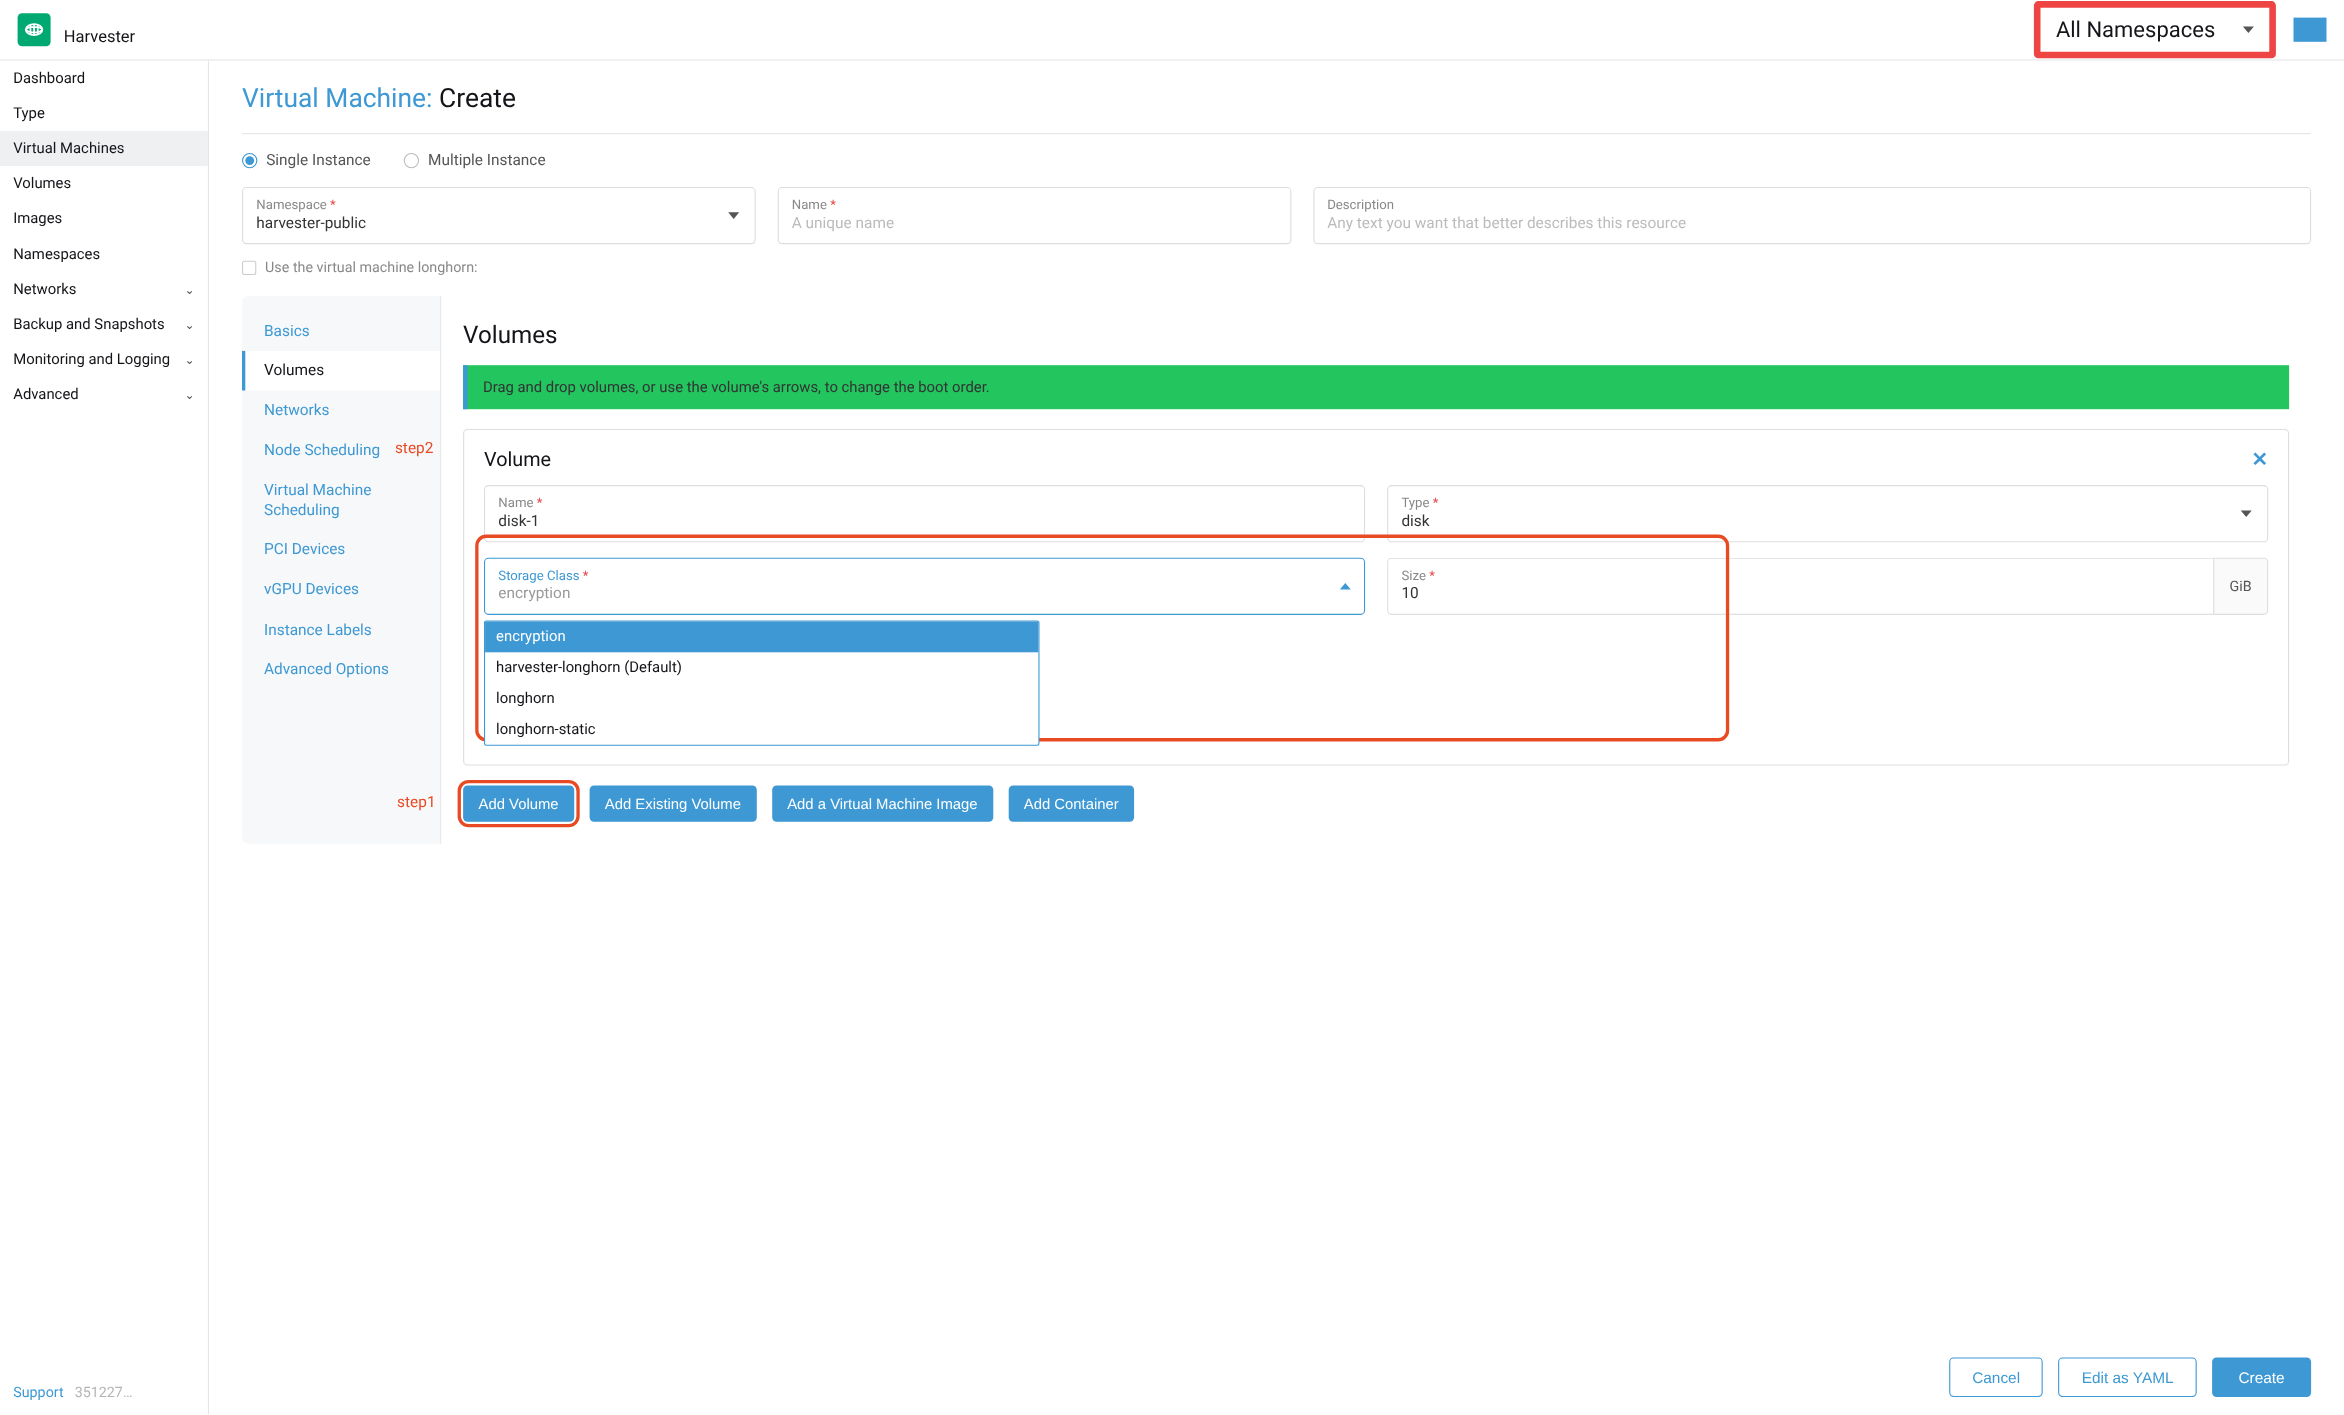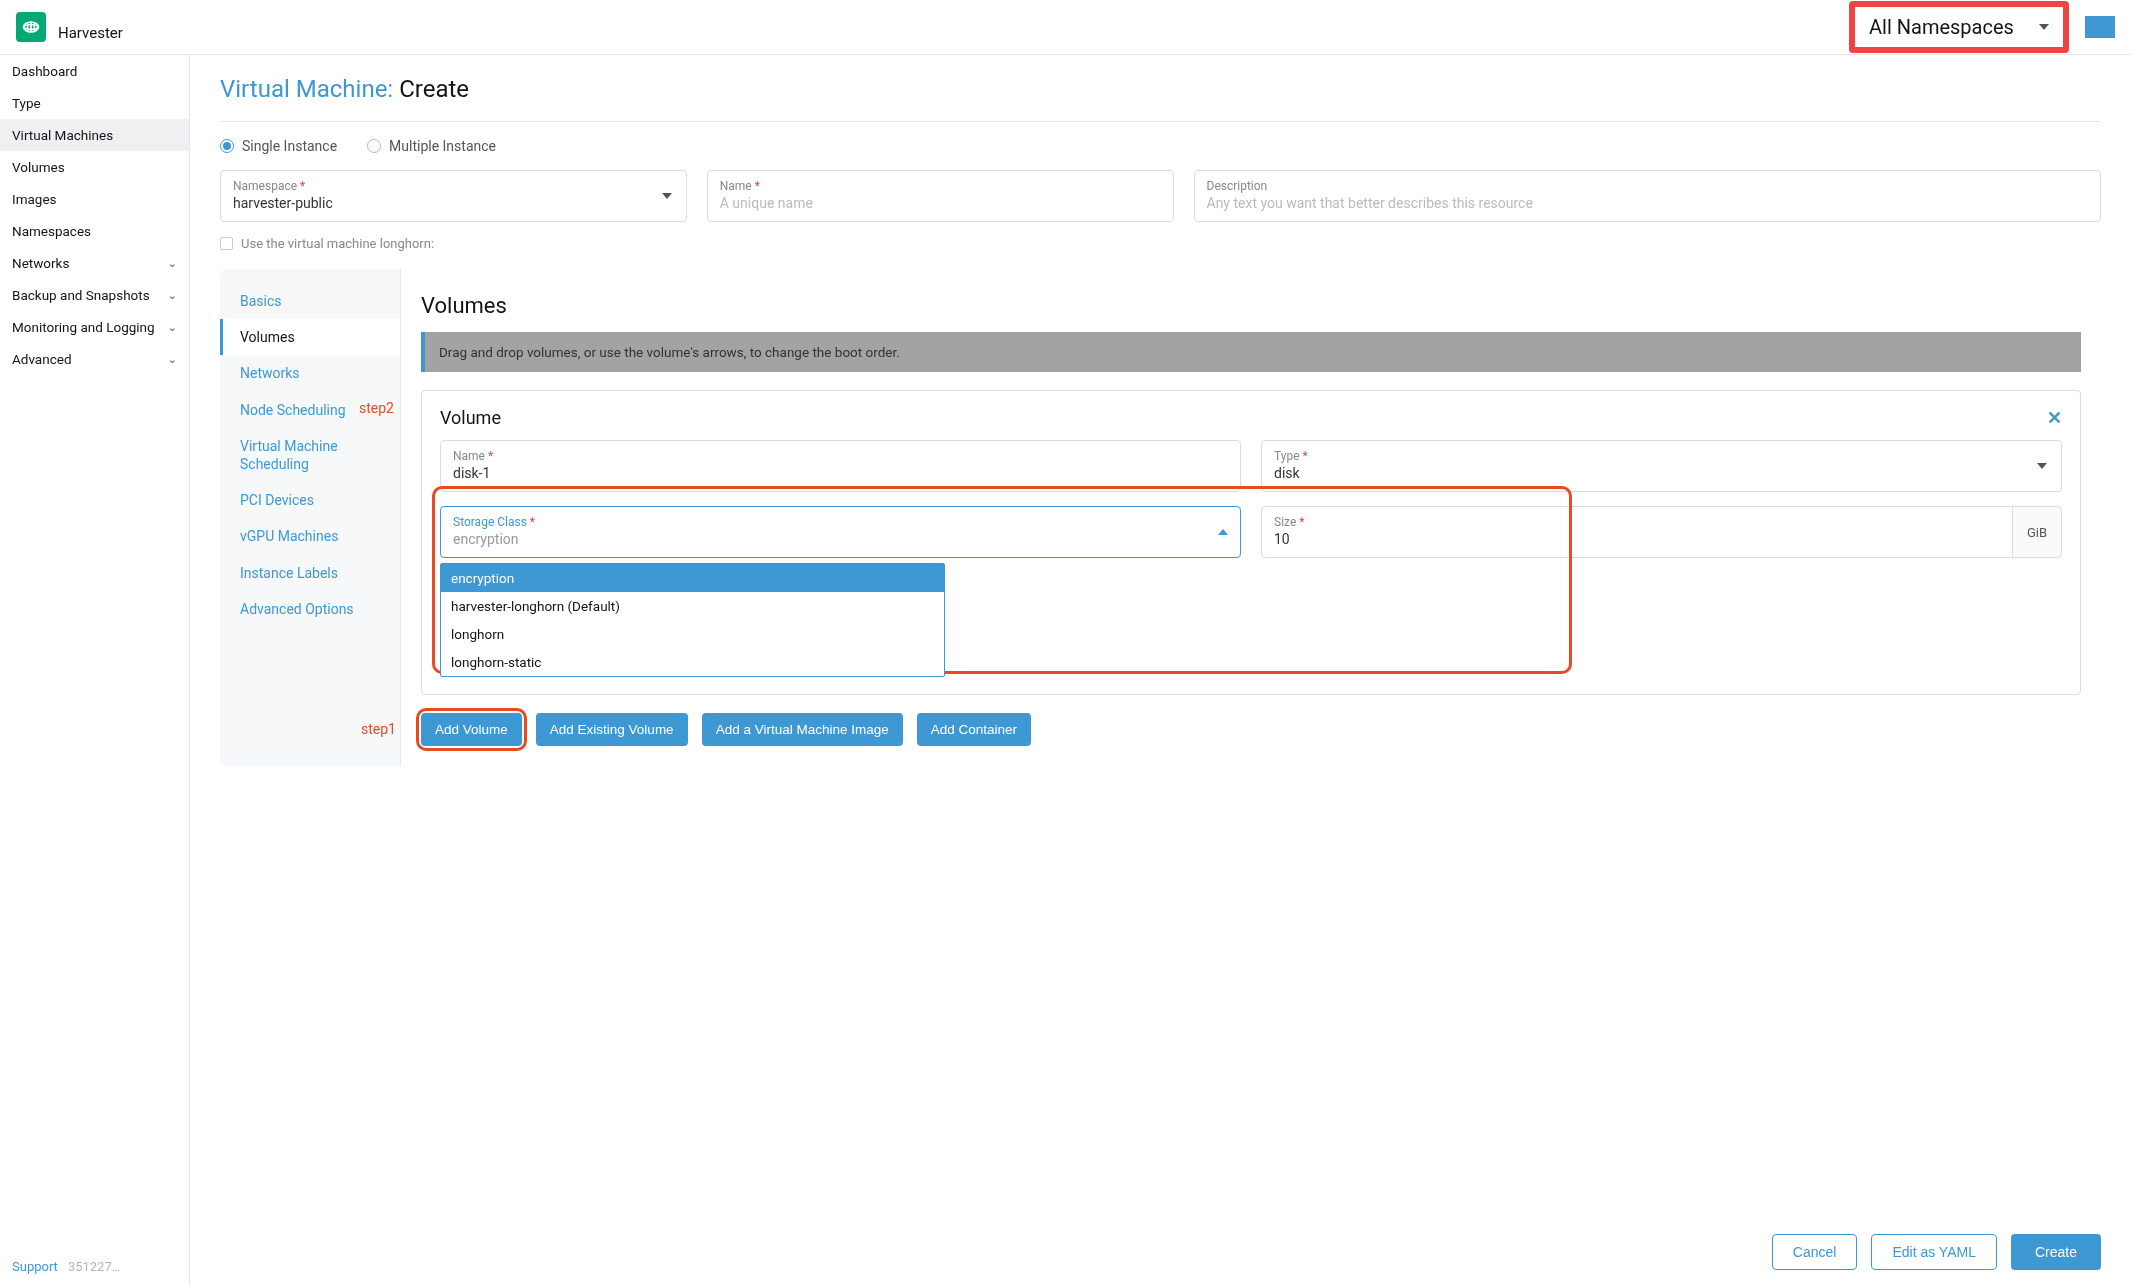--- a/index.html
+++ b/index.html
@@ -48,21 +48,21 @@
 .chk-row { display: flex; align-items: center; gap: 8px; font-size: 13px; color: #888; margin-bottom: 18px; }
 .chk { width: 13px; height: 13px; border: 1px solid #ccc; border-radius: 2px; }
 
 .panel { background: #f7f8fa; border-radius: 6px; display: flex; overflow: visible; }
 .tabs { width: 180px; padding: 14px 0; }
 .tab { padding: 9px 20px; font-size: 14px; color: #3d98d3; cursor: pointer; line-height: 1.3; }
 .tab.active { color: #141419; border-left: 3px solid #3d98d3; background: #fff; margin-right: -1px; padding-left: 17px; }
 .tab-body { flex: 1; background: #fff; border-left: 1px solid #e8e8e8; padding: 24px 20px 20px; position: relative; overflow: visible; }
 
 .section-title { font-size: 22px; font-weight: 400; margin-bottom: 14px; }
-.info-banner { background: #a3a3a3; border-left: 4px solid #3d98d3; padding: 12px 14px; font-size: 13.5px; color: #333; margin-bottom: 18px; }
+.info-banner { background: #22c55e; border-left: 4px solid #3d98d3; padding: 12px 14px; font-size: 13.5px; color: #333; margin-bottom: 18px; }
 
 .vol-card { border: 1px solid #ddd; border-radius: 4px; padding: 16px 18px 18px; position: relative; }
 .vol-head { display: flex; justify-content: space-between; align-items: center; margin-bottom: 12px; }
 .vol-title { font-size: 18px; }
 .vol-close { color: #3d98d3; font-size: 18px; cursor: pointer; font-weight: bold; }
 
 .vol-row { display: flex; gap: 20px; margin-bottom: 14px; }
 .suffix-field { display: flex; flex: 1; }
 .suffix-field .field { flex: 1; border-radius: 4px 0 0 4px; border-right: none; }
 .suffix { border: 1px solid #ddd; border-radius: 0 4px 4px 0; padding: 0 14px; display: flex; align-items: center; background: #fafafa; font-size: 13px; color: #555; }
@@ -195,21 +195,21 @@
     </div>
 
     <div class="panel">
       <div class="tabs" id="tabs">
           <div class="tab">Basics</div>
           <div class="tab active">Volumes</div>
           <div class="tab">Networks</div>
           <div class="tab">Node Scheduling</div>
           <div class="tab">Virtual Machine Scheduling</div>
           <div class="tab">PCI Devices</div>
-          <div class="tab">vGPU Machines</div>
+          <div class="tab">vGPU Devices</div>
           <div class="tab">Instance Labels</div>
           <div class="tab">Advanced Options</div>
         </div>
       <div class="tab-body">
 
         <div class="section-title">Volumes</div>
         <div class="info-banner">Drag and drop volumes, or use the volume's arrows, to change the boot order.</div>
 
         <div style="position:relative;">
           <span class="annot-label" style="left:-62px; top:10px;">step2</span>

